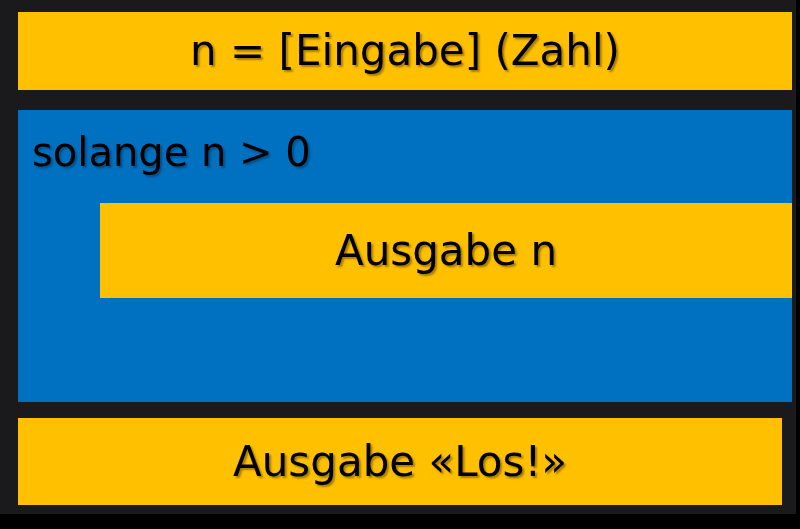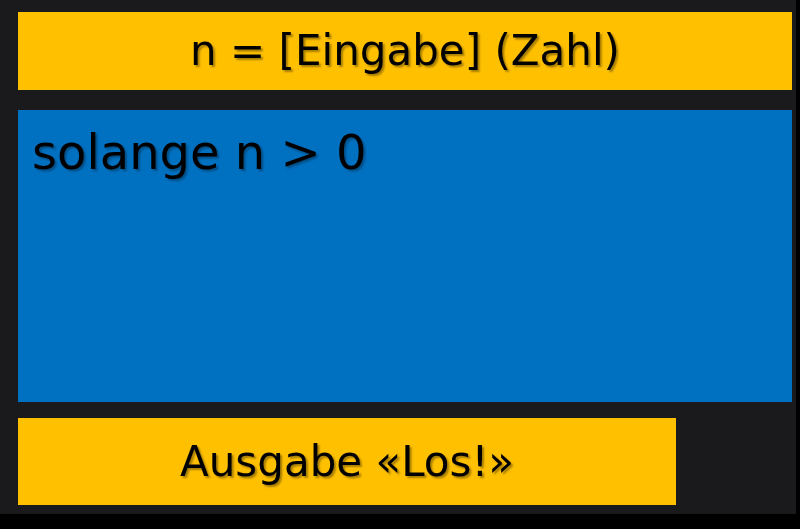--- a/index.html
+++ b/index.html
@@ -75,21 +75,21 @@
 
   
   #loop-condition {
     position: absolute;
     left: 14px;
     top: 0px;
     width: 600px;
     height: 84px;
     display: flex;
     align-items: center;
-    font-size: 48px;
+    font-size: 40px;
     color: #000000;
     line-height: 1;
     text-shadow: 2px 2px 2px rgba(0,0,0,0.30);
   }
 
   
   #blk-body-1 {
     left: 100px;
     top: 203px;
     width: 692px;
@@ -103,21 +103,21 @@
     top: 306px;
     width: 692px;
     height: 99px;
     font-size: 42px;
   }
 
   
   #blk-output {
     left: 18px;
     top: 418px;
-    width: 658px;
+    width: 764px;
     height: 87px;
     font-size: 42px;
   }
 </style>
 </head>
 <body>
 
 <div id="nsd-canvas">
 
   <div class="plate"></div>
@@ -125,19 +125,22 @@
   <div id="blk-input" class="block yellow center">
     <span class="txt">n = [Eingabe] (Zahl)</span>
   </div>
 
   <div id="blk-loop" class="block blue left">
     <div id="loop-condition">
       <span class="txt">solange n &gt; 0</span>
     </div>
   </div>
 
+  <div id="blk-body-1" class="block yellow center">
+    <span class="txt">Ausgabe n</span>
+  </div>
 
 
   <div id="blk-output" class="block yellow center">
     <span class="txt">Ausgabe «Los!»</span>
   </div>
 
 </div>
 
 </body></html>

